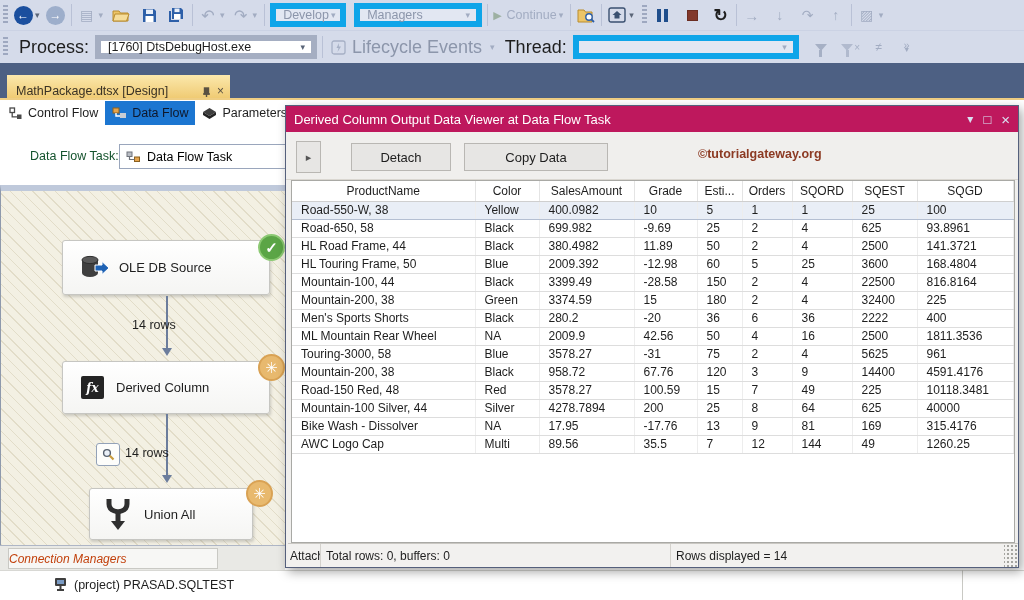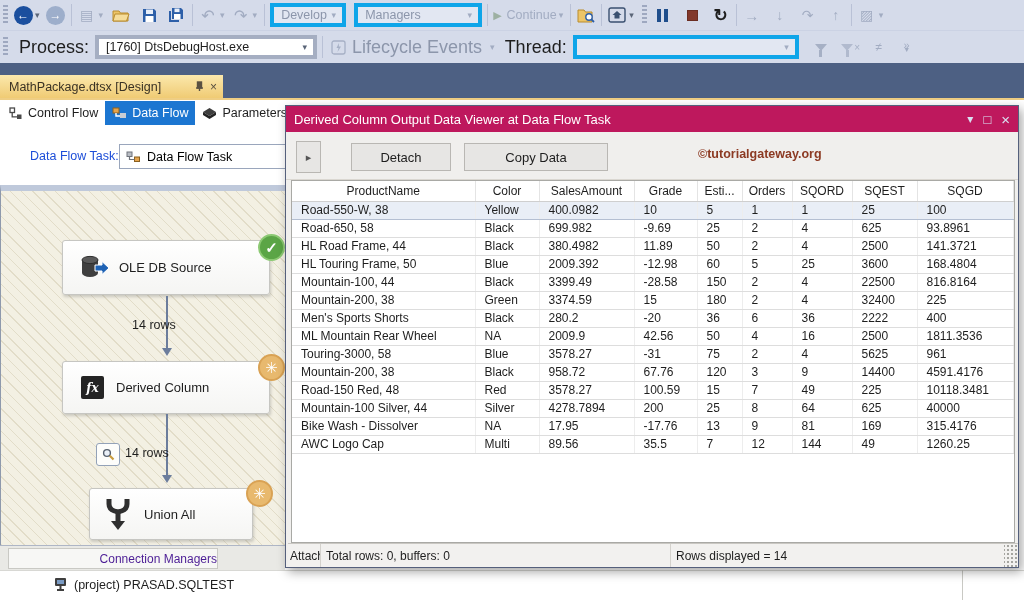--- a/index.html
+++ b/index.html
@@ -16,52 +16,52 @@
     background-image:repeating-linear-gradient(180deg,#9EA8C0 0 2px,transparent 2px 4px);
     background-size:2px 100%; background-repeat:repeat-x; }
   .tbtn { display:flex; align-items:center; justify-content:center; height:24px; min-width:20px;
     color:#1E1E1E; font-size:14px; }
   .tbtn.dis { color:#A2ACC2; }
   .caret { font-size:9px; color:#5A6578; margin:0 2px; }
   .caret.dis { color:#A2ACC2; }
   .sep { width:1px; height:22px; background:#B9C1D6; margin:0 5px; }
   .circle-btn { width:19px; height:19px; border-radius:50%; display:flex; align-items:center;
     justify-content:center; color:#fff; font-size:12px; line-height:1; }
-  .combo { height:24px; border:4px solid #0ea5e9; background:#E2E7F2; color:#8C96AB;
+  .combo { height:24px; border:6px solid #0ea5e9; background:#E2E7F2; color:#8C96AB;
     display:flex; align-items:center; font-size:12.5px; padding:0 4px 0 7px; }
   .combo .cv { flex:1; }
   .combo.lit { background:#FFFFFF; color:#1E1E1E; border-color:#A5AEC2; }
   .lbl { font-size:18px; color:#1E1E1E; margin:0 6px; }
   .lbl.dis { color:#8C96AB; }
   .pause-bars { display:flex; gap:3px; }
   .pause-bars i { width:4px; height:13px; background:#1F4E8C; }
   .stop-sq { width:11px; height:11px; background:#82382B; border:1px solid #6B2D22; }
   .funnel { width:0; height:0; border-left:6px solid transparent; border-right:6px solid transparent;
     border-top:7px solid #A6B0C5; position:relative; }
   .funnel::after { content:""; position:absolute; left:-1.5px; top:-1px; width:3px; height:7px; background:#A6B0C5; }
 
   
   #tabstrip { top:63px; height:37px; width:1024px; background:#4D6083; }
   #goldline { top:98px; height:2px; width:1024px; background:#EFCE84; }
-  #doctab { top:75px; left:0; width:223px; height:23px;
-    background:linear-gradient(#FBE8AC,#F0CB74); display:flex; align-items:center;
+  #doctab { top:75px; left:7px; width:223px; height:23px;
+    background:linear-gradient(#FBE8AC,#F0CB74); display:flex; align-items:flex-end;
     padding:0 6px 0 9px; font-size:12.5px; color:#3A3224; }
   #doctab .t { flex:1; }
   #doctab .pin, #doctab .x { color:#5A5142; font-size:12px; margin-left:7px; cursor:default; }
 
   
   #viewtabs { top:100px; left:0; width:1024px; height:26px; background:#FFFFFF;
     display:flex; align-items:center; }
   .vtab { display:flex; align-items:center; gap:5px; height:24px; padding:0 7px;
     font-size:12.5px; color:#1E1E1E; }
-  .vtab.sel { background:#1C76D1; color:#ffffff; }
+  .vtab.sel { background:#1C76D1; color:#0f172a; }
 
   
   #dftrow { top:126px; left:0; width:285px; height:59px; background:#FFFFFF; }
-  #dftlabel { left:30px; top:23px; font-size:12.5px; color:#1d4ed8; }
+  #dftlabel { left:30px; top:23px; font-size:12.5px; color:#14532d; }
   #dftcombo { left:119px; top:18px; width:170px; height:25px; background:#fff;
     border:1px solid #9AA6BC; display:flex; align-items:center; gap:6px; padding:0 6px; font-size:12.5px; }
 
   
   #surface { top:185px; left:0; width:285px; height:360px; background:#F3F0E3;
     border-top:6px solid #BFC9DB; border-left:1px solid #8E99AC;
     background-image:repeating-linear-gradient(45deg, rgba(209,201,174,.5) 0 1px, transparent 1px 8px); }
   .node { position:absolute; background:linear-gradient(#FFFFFF,#F5F5F3); border:1px solid #C6C6C2;
     border-radius:3px; box-shadow:1px 2px 3px rgba(110,110,110,.30); display:flex; align-items:center;
     font-size:13px; color:#1E1E1E; }
@@ -75,21 +75,21 @@
   .badge.run { background:#E8B96E; border:2px solid #D9A254; font-size:15px; }
   #magchip { position:absolute; left:95px; top:252px; width:24px; height:23px; background:#FDFDFB;
     border:1px solid #93A2B8; border-radius:3px; display:flex; align-items:center; justify-content:center; }
   .fxsq { width:23px; height:23px; background:#242424; border-radius:2px; color:#fff;
     display:flex; align-items:center; justify-content:center;
     font:italic bold 12px "DejaVu Serif", serif; }
 
   
   #connmgr { top:545px; left:0; width:285px; height:25px; background:#E9E9E5; border-top:1px solid #AEB6C6; }
   #connhdr { left:8px; top:2px; width:210px; height:21px; background:#F7F7F5; border:1px solid #C9C9C4;
-    display:flex; align-items:center; justify-content:flex-end; font-size:12px; color:#4c1d95; }
+    display:flex; align-items:center; justify-content:flex-start; font-size:12px; color:#c2410c;font-style:italic; }
   #bottomrow { top:570px; left:0; width:1024px; height:30px; background:#FFFFFF; border-top:1px solid #D8D8D4; }
   #projitem { left:54px; top:6px; display:flex; align-items:center; gap:7px; font-size:12.5px; color:#1E1E1E; }
   #bottomdiv { left:962px; top:570px; width:1px; height:30px; background:#C9C9C4; }
 
   
   #dialog { top:105px; left:285px; width:734px; height:463px; background:#F0EFED;
     border:1px solid #55607C; box-shadow:3px 4px 10px rgba(0,0,0,.35); z-index:50; }
   #dlg-title { height:26px; background:#be185d; display:flex; align-items:center;
     padding:0 8px; color:#FFFFFF; font-size:13px; }
   #dlg-title .t { flex:1; }

